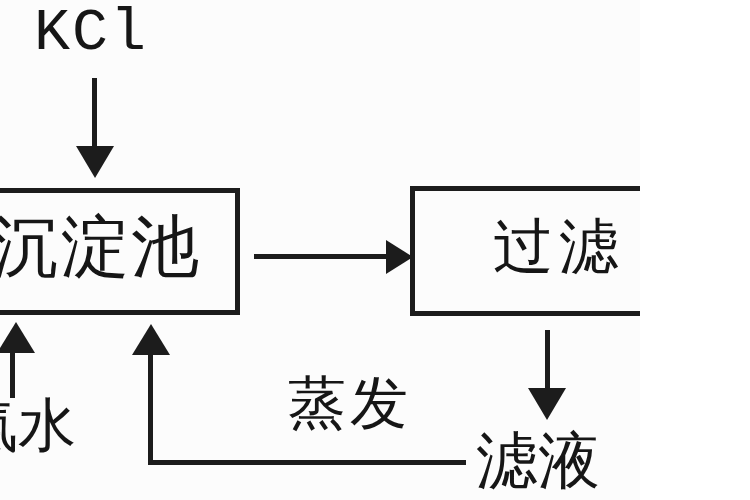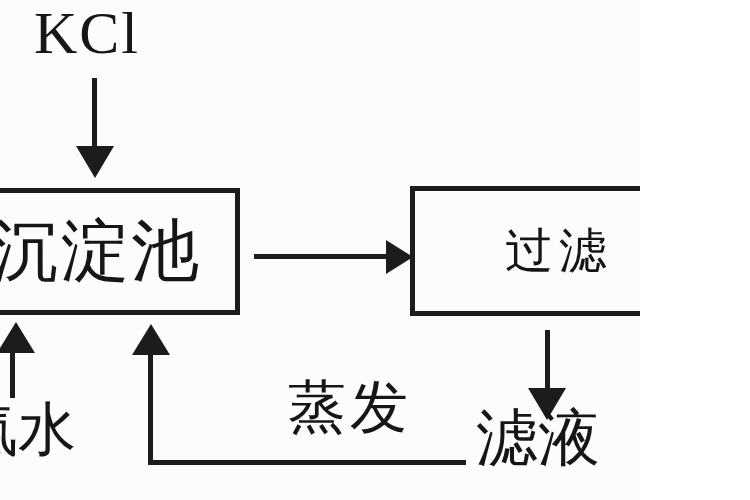--- a/index.html
+++ b/index.html
@@ -6,21 +6,21 @@
     margin: 0;
     padding: 0;
     background: #ffffff;
   }
   #stage {
     position: relative;
     width: 640px;
     height: 500px;
     overflow: hidden;
     background: #fcfcfc;
-    font-family: Liberation Serif, serif;
+    font-family: Liberation Mono, monospace;
     color: #161616;
     filter: blur(0.35px);
   }
   .txt {
     position: absolute;
     white-space: nowrap;
     line-height: 1.05;
     color: #161616;
   }
   .node-box {
@@ -65,29 +65,29 @@
   
   #tank-box         { left: -48px; top: 188px; width: 288px; height: 127px; }
   #tank-label       { font-size: 68px; letter-spacing: 2px; }
 
   
   #mid-arrow-line   { left: 254px; top: 254px; width: 134px; height: 5px; }
   #mid-arrow-head   { left: 386px; top: 240px; }
 
   
   #filter-box       { left: 410px; top: 186px; width: 298px; height: 130px; }
-  #filter-label     { font-size: 48px; letter-spacing: 6px; }
+  #filter-label     { font-size: 60px; letter-spacing: 6px; }
 
   
   #exit-right-line  { left: 714px; top: 253px; width: 36px; height: 5px; }
 
   
   #filtrate-arrow-line { left: 545px; top: 330px; width: 5px; height: 62px; }
   #filtrate-arrow-head { left: 528px; top: 388px; }
-  #filtrate-label      { left: 476px; top: 406px; font-size: 62px; }
+  #filtrate-label      { left: 476px; top: 433px; font-size: 62px; }
 
   
   #return-line-h    { left: 148px; top: 460px; width: 318px; height: 5px; }
   #return-line-v    { left: 148px; top: 352px; width: 5px;  height: 113px; }
   #return-arrow-head{ left: 132px; top: 324px; }
   #evaporation-label{ left: 260px; top: 378px; font-size: 58px; letter-spacing: 4px; margin-left: 28px; }
 
   
   #ammonia-arrow-line { left: 10px; top: 352px; width: 5px; height: 46px; }
   #ammonia-arrow-head { left: -3px; top: 322px; }

